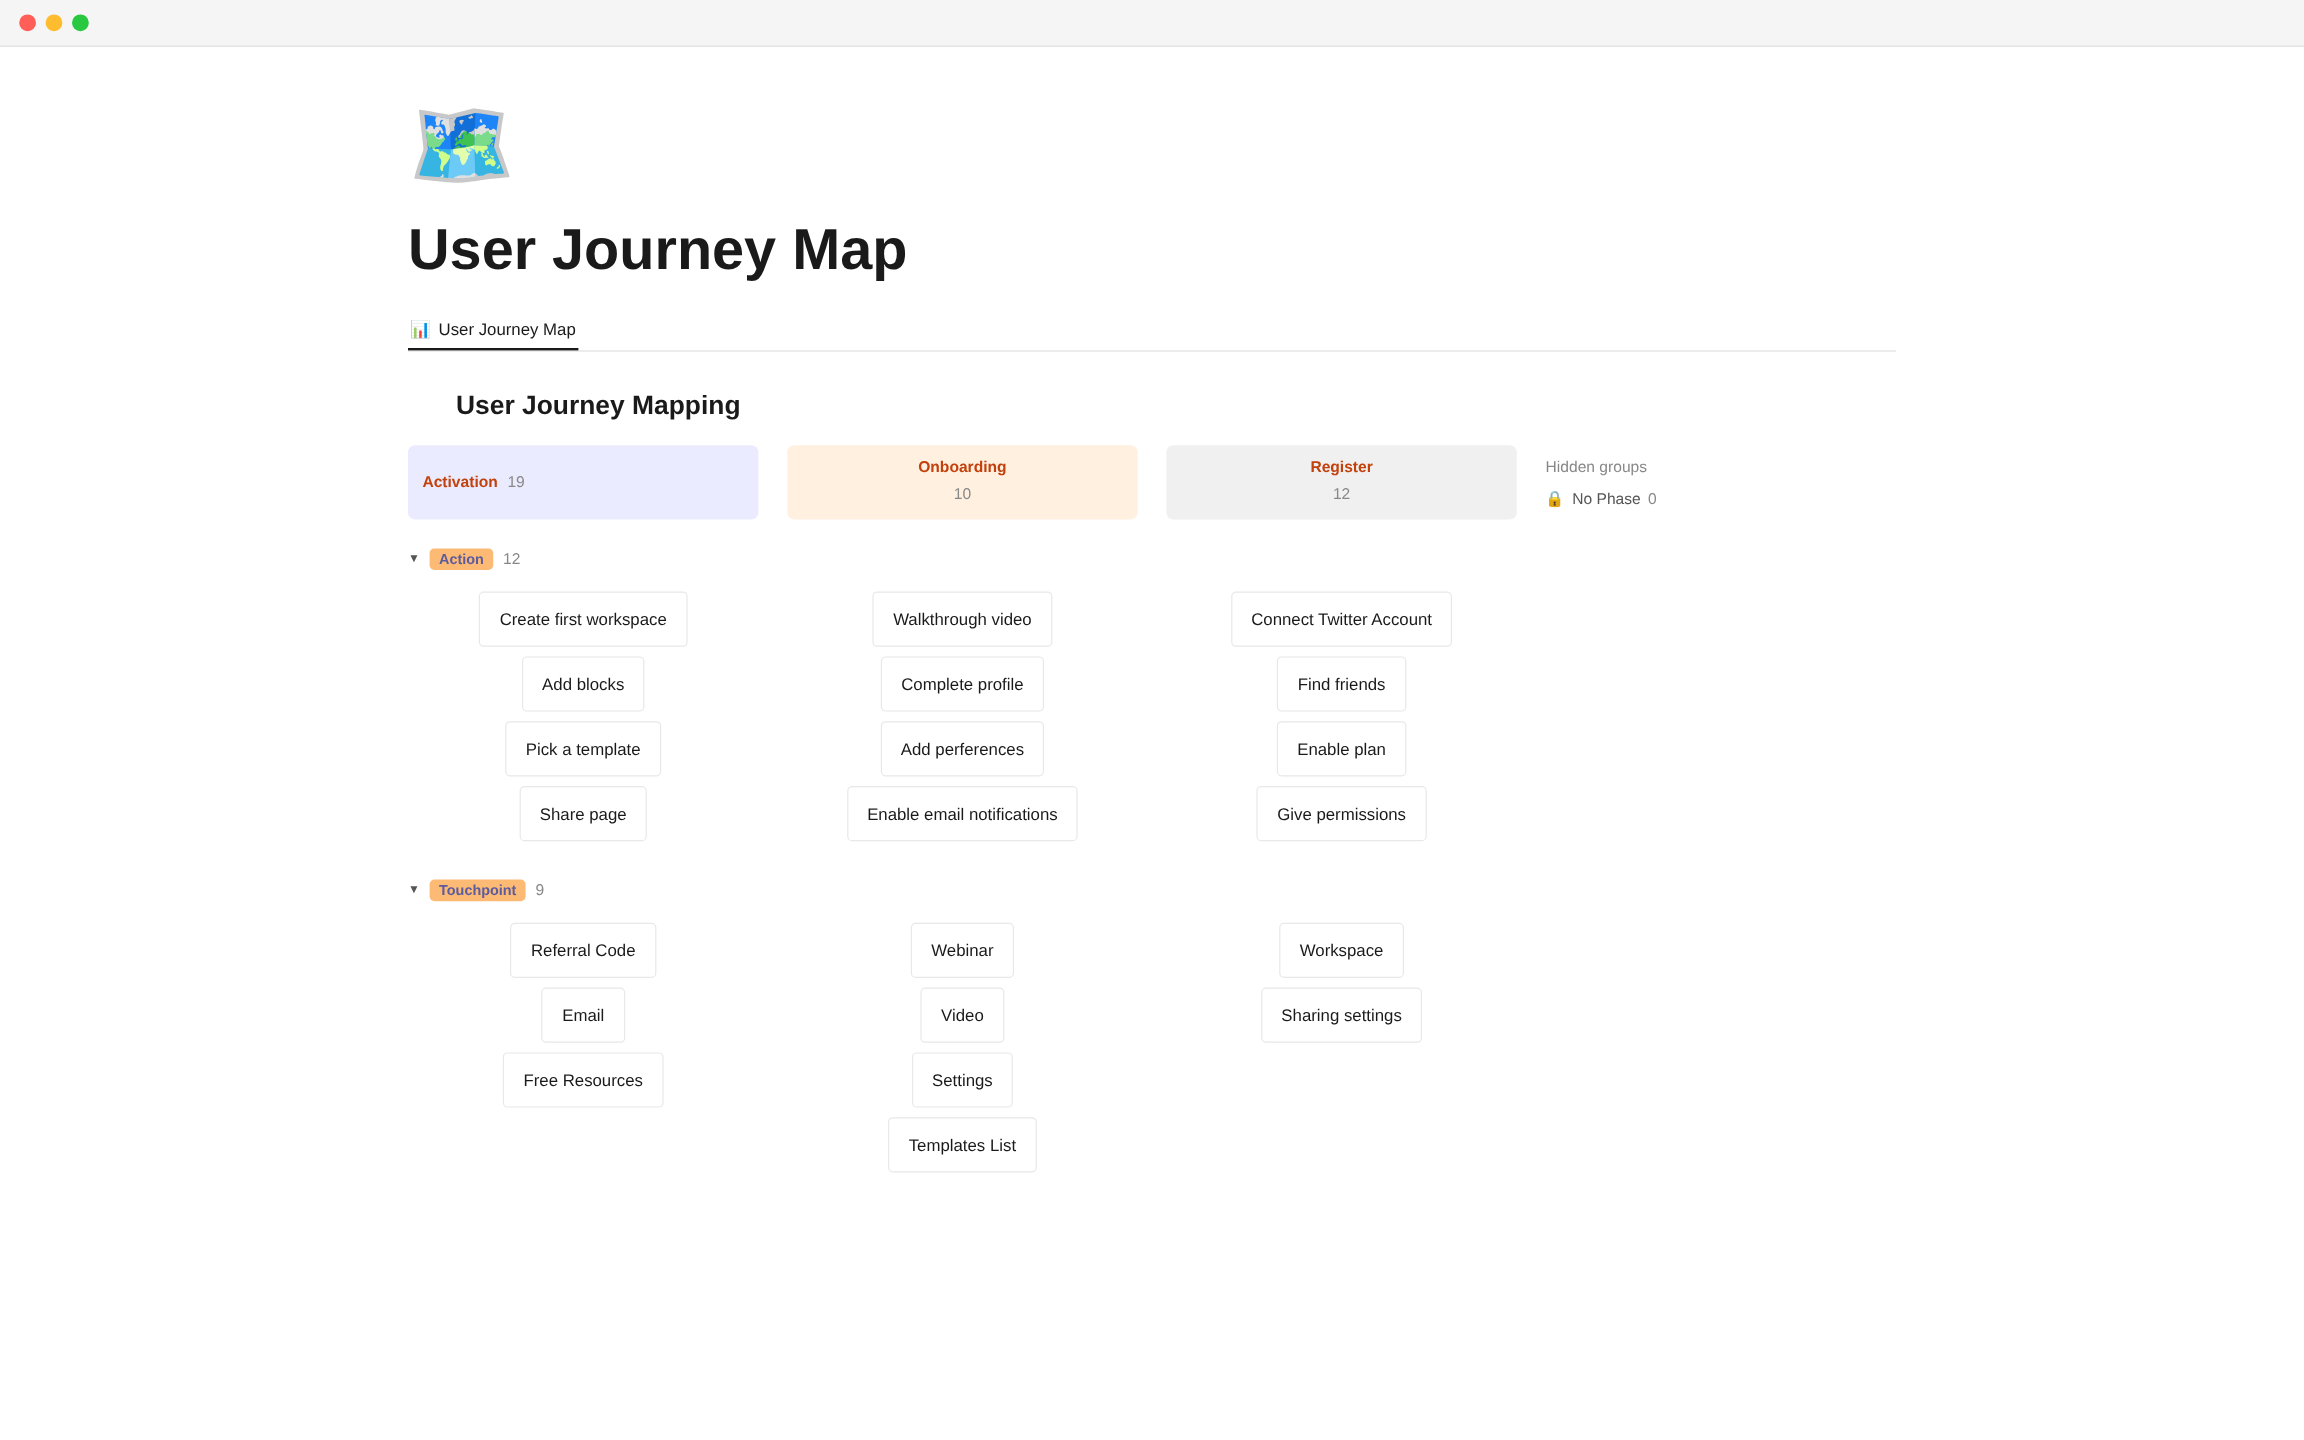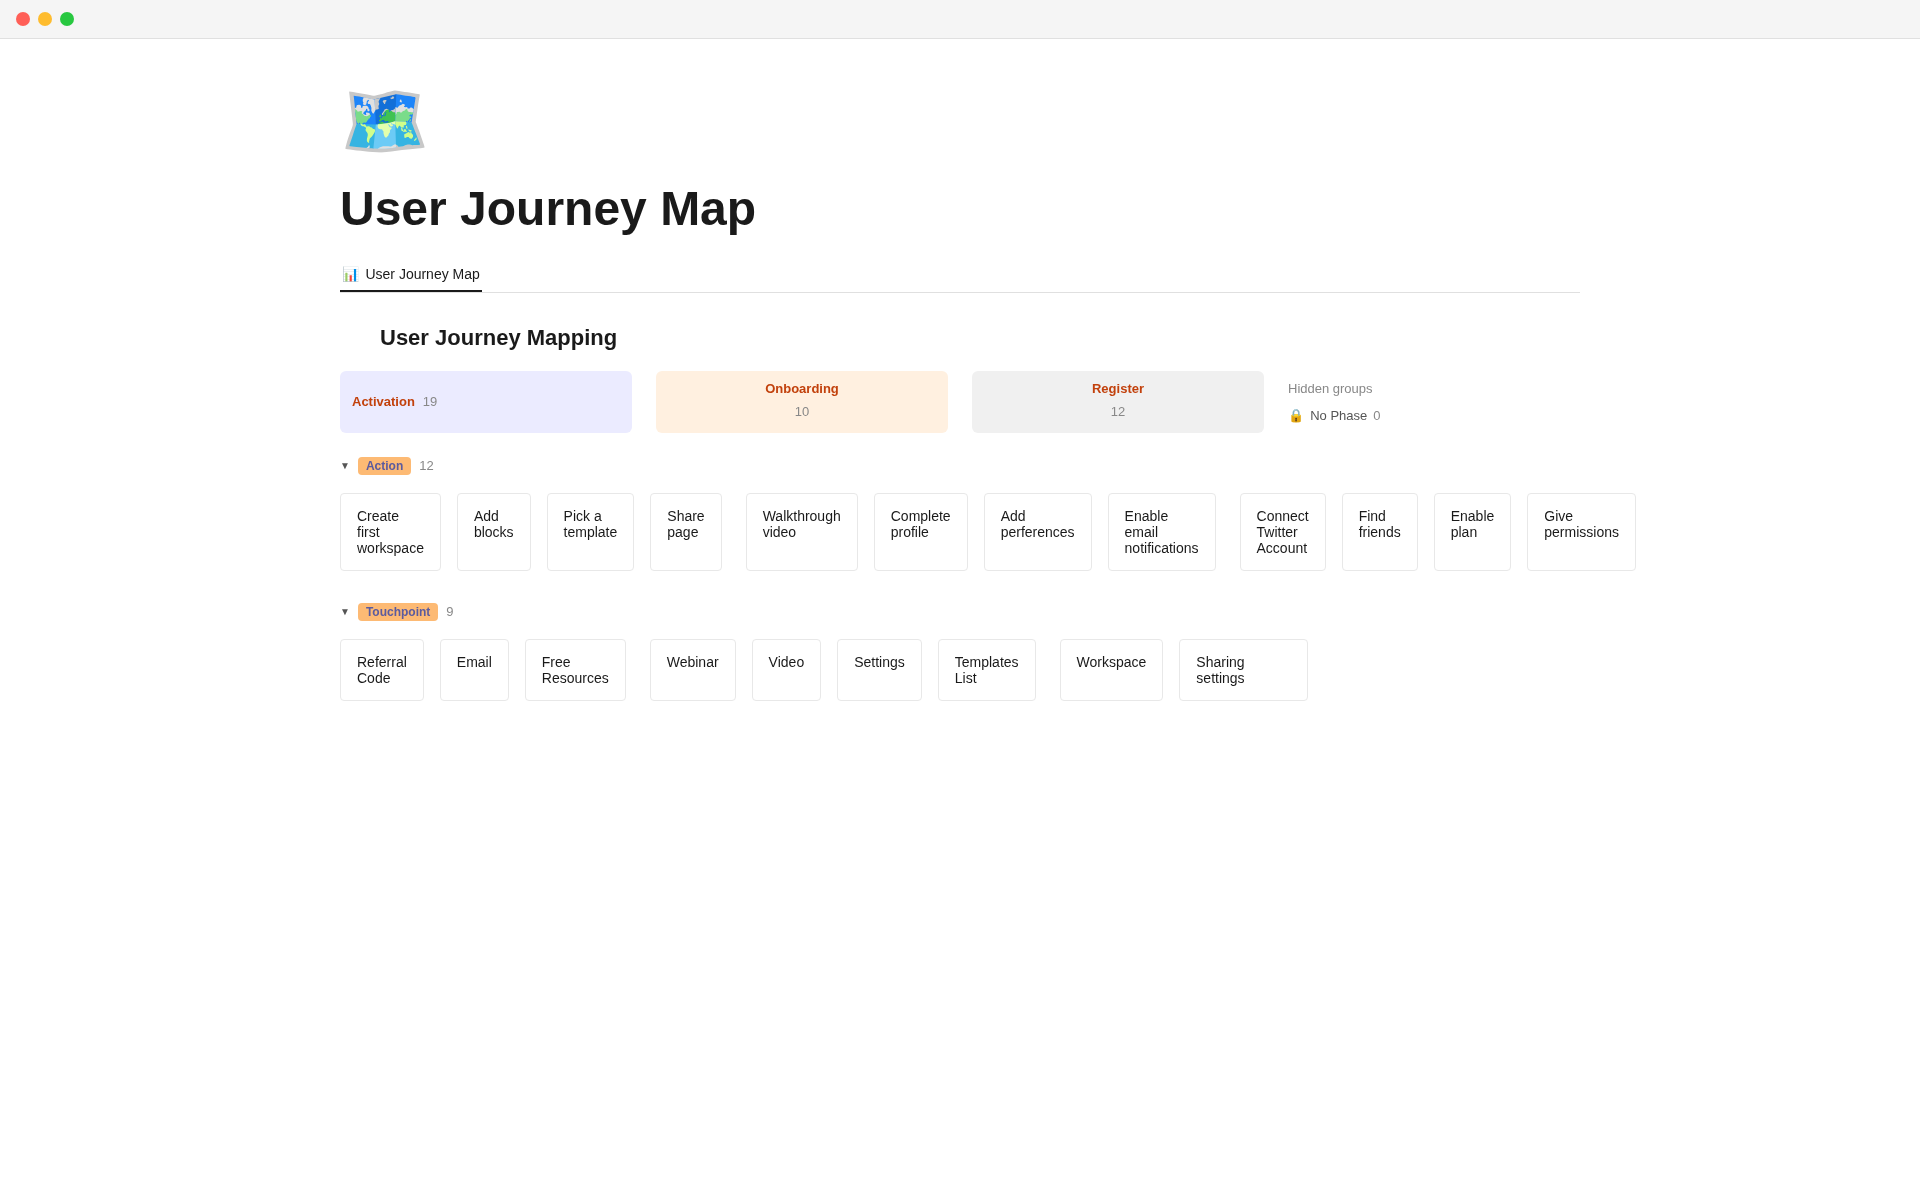--- a/index.html
+++ b/index.html
@@ -178,22 +178,23 @@
     .board-row-grid {
       display: grid;
       grid-template-columns: repeat(4, 1fr);
       gap: 24px;
       align-items: start;
     }
 
     
     .card-list {
       display: flex;
-      flex-direction: row;
-      gap: 16px;
+      flex-direction: column;
+      gap: 4px;
+      align-items: center;
     }
 
     .card-item {
       background: #ffffff;
       border: 1px solid #e8e8e8;
       border-radius: 4px;
       padding: 14px 16px;
       font-size: 14px;
       color: #1a1a1a;
       cursor: pointer;

